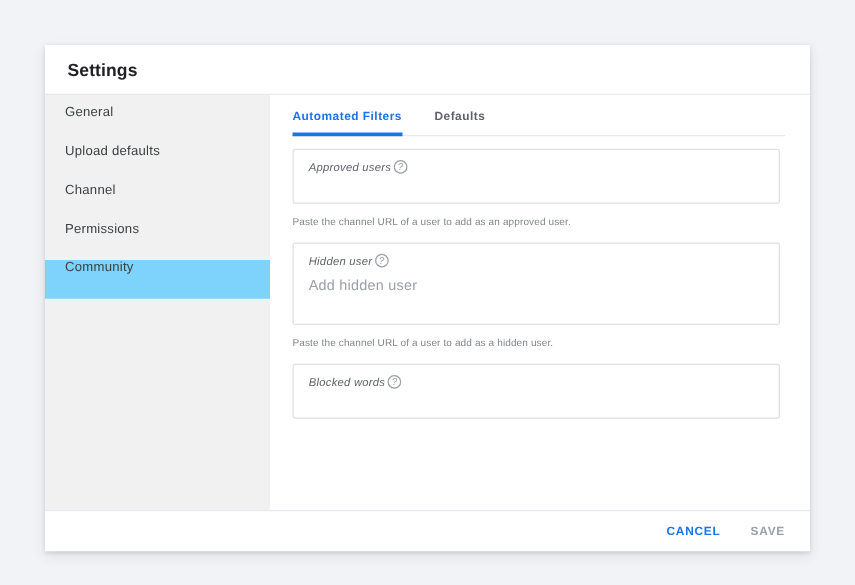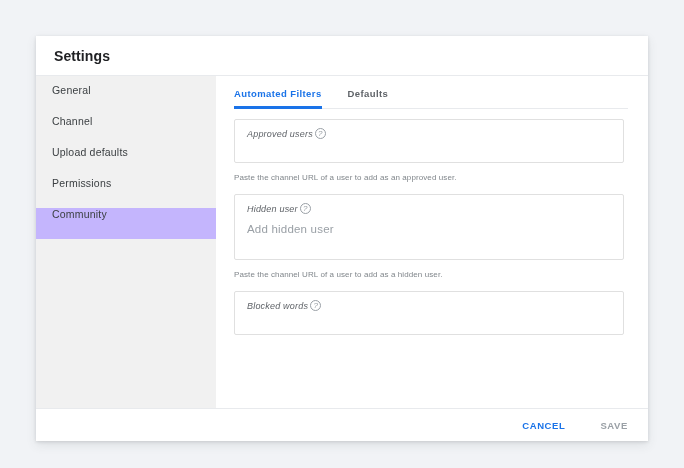--- a/index.html
+++ b/index.html
@@ -67,21 +67,21 @@
     display: flex;
     align-items: flex-start;
     padding-left: 16px;
     font-size: 10.5px;
     color: #3c4043;
     letter-spacing: .2px;
     cursor: pointer;
     box-sizing: border-box;
   }
   .sidebar-item.active {
-    background: #c4b5fd;
+    background: #7dd3fc;
   }
 
   
   .content {
     flex: 1;
     min-width: 0;
     background: #fff;
     padding: 0 10px 0 18px;
     box-sizing: border-box;
     overflow: hidden;
@@ -185,45 +185,44 @@
     background: #fff;
     box-sizing: border-box;
   }
   .footer-btn {
     font-size: 9.5px;
     font-weight: bold;
     letter-spacing: .6px;
     padding: 5px 8px;
     cursor: pointer;
     border-radius: 2px;
-    margin-left: 11px;
   }
   .footer-btn.cancel { color: #1a73e8; }
   .footer-btn.save { color: #9aa0a6; cursor: default; }
 </style>
 </head>
 <body>
 
 <div class="dialog">
 
   <div class="dialog-header">
     <div class="dialog-title">Settings</div>
   </div>
 
   <div class="dialog-body">
 
     <div class="sidebar">
       <div class="sidebar-item">
         <span>General</span>
       </div>
       <div class="sidebar-item">
+        <span>Upload defaults</span>
+      </div>
+      <div class="sidebar-item">
         <span>Channel</span>
-      </div>
-      <div class="sidebar-item">
-        <span>Upload defaults</span>
       </div>
       <div class="sidebar-item">
         <span>Permissions</span>
       </div>
       <div class="sidebar-item active">
         <span>Community</span>
       </div>
     </div>
 
     <div class="content">

